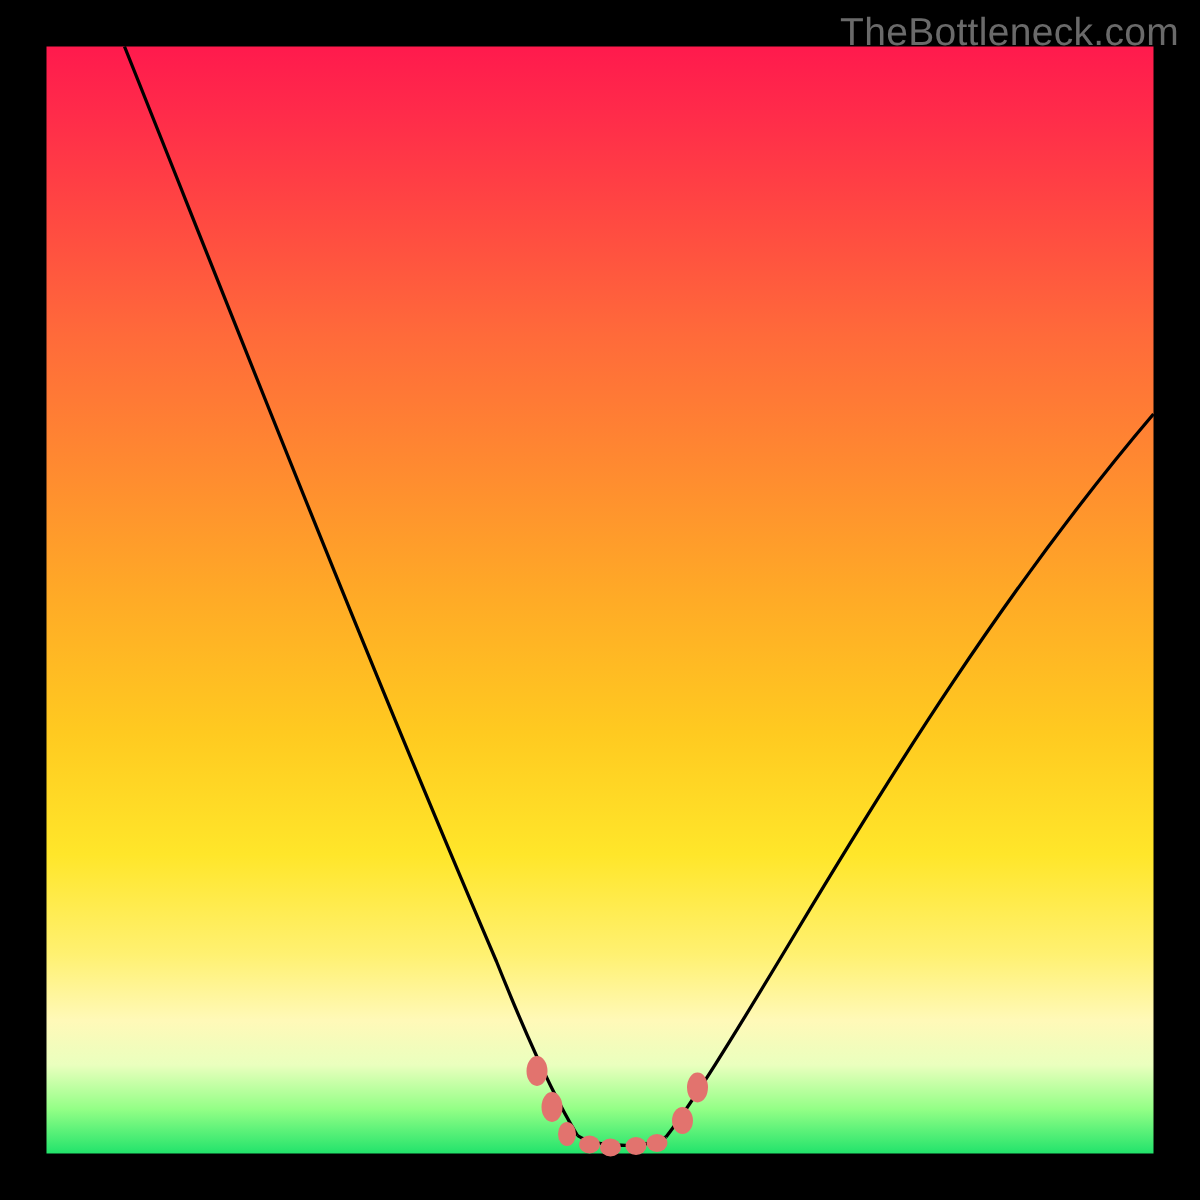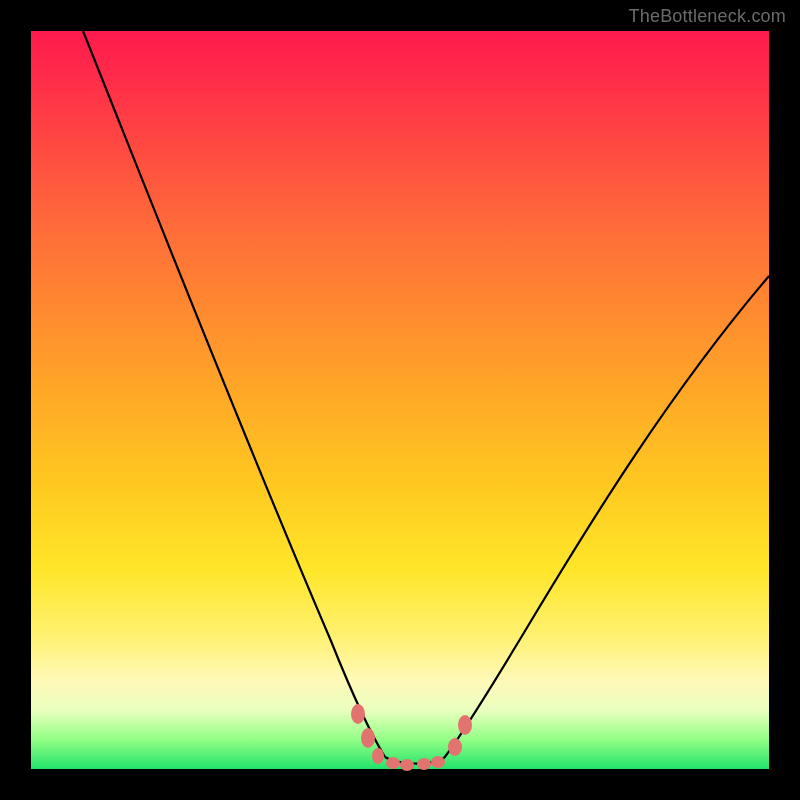--- a/index.html
+++ b/index.html
@@ -39,21 +39,21 @@
       #eaffbe 92%,
       #93ff86 96%,
       #22e36b 100%
     );
   }
   .watermark {
     position: absolute;
     top: 6px;
     right: 14px;
     color: #6a6a6a;
-    font-size: 18px;
+    font-size: 26px;
     font-weight: 500;
     letter-spacing: 0.2px;
     user-select: none;
   }
   svg.curves {
     position: absolute;
     left: 0;
     top: 0;
     width: 738px;
     height: 738px;

